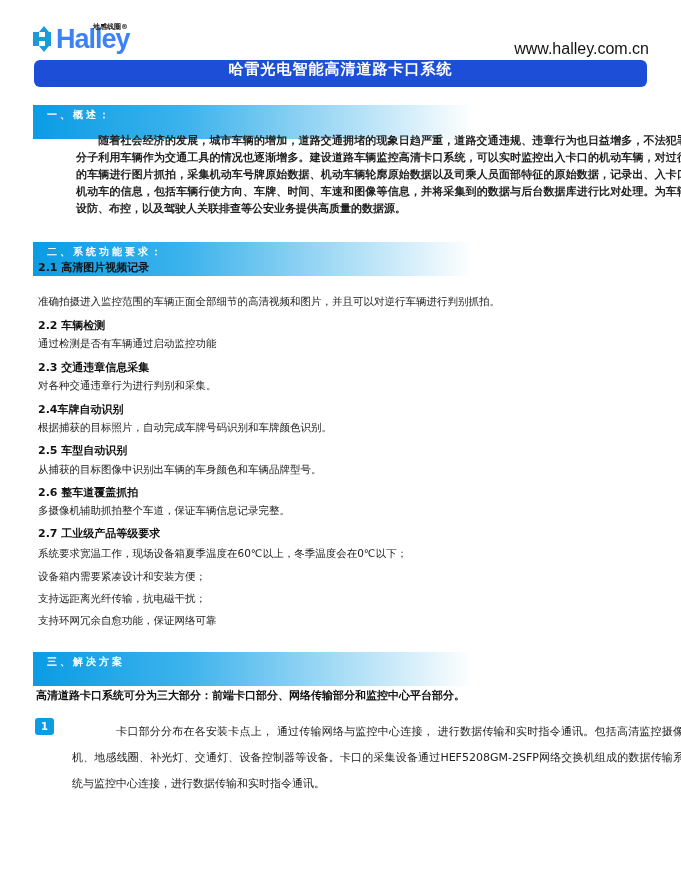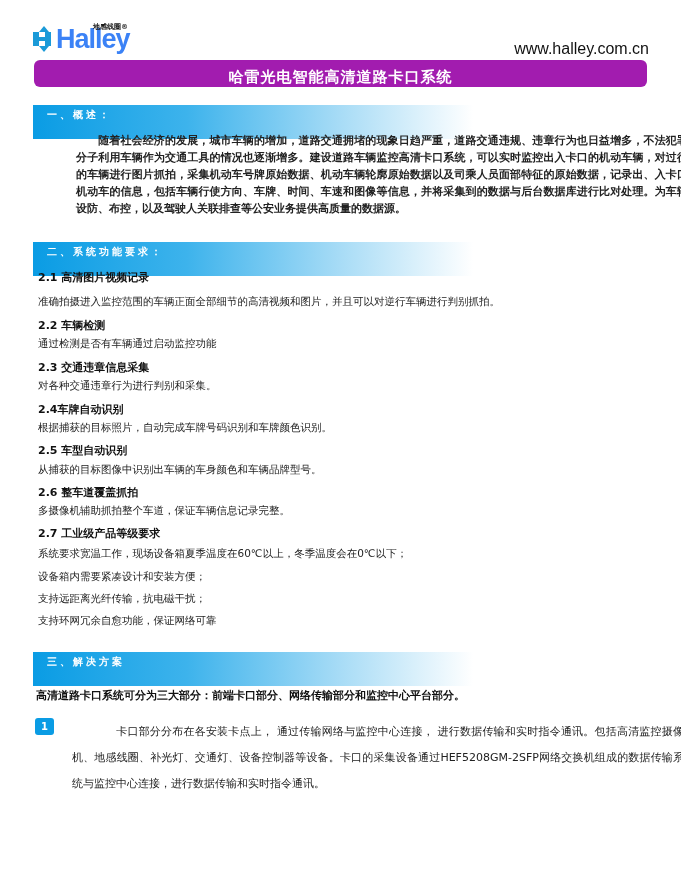--- a/index.html
+++ b/index.html
@@ -7,21 +7,21 @@
   .logo { position:absolute; left:33px; top:24px; height:28px; display:flex; align-items:flex-end; }
   .logo-h { width:22px; height:26px; position:relative; margin-right:1px; }
   .logo-h .up { position:absolute; left:6px; top:0; width:0; height:0; border-left:5px solid transparent; border-right:5px solid transparent; border-bottom:6px solid #1a9ad8; }
   .logo-h .dn { position:absolute; left:6px; bottom:0; width:0; height:0; border-left:5px solid transparent; border-right:5px solid transparent; border-top:6px solid #1a9ad8; }
   .logo-h .bar-l { position:absolute; left:0; top:6px; width:6px; height:14px; background:#1a9ad8; }
   .logo-h .bar-r { position:absolute; right:4px; top:6px; width:6px; height:14px; background:#1a9ad8; }
   .logo-h .mid { position:absolute; left:6px; top:11px; width:8px; height:4px; background:#1a9ad8; }
   .logo-word { font-family:"Liberation Sans", sans-serif; font-weight:bold; font-size:27px; line-height:26px; color:#3b82f6; letter-spacing:-1px; }
   .logo-cn { position:absolute; left:60px; top:-2px; font-size:7px; font-weight:bold; color:#1a1a1a; }
   .url { position:absolute; right:32px; top:40px; font-family:"Liberation Sans", sans-serif; font-size:16px; color:#111; }
-  .banner { position:absolute; left:34px; top:60px; width:613px; height:27px; background:#a21caf; border-radius:6px; display:flex; align-items:flex-end; justify-content:center; }
+  .banner { position:absolute; left:34px; top:60px; width:613px; height:27px; background:#1d4ed8; border-radius:6px; display:flex; align-items:flex-start; justify-content:center; }
   .banner span { color:#fff; font-size:15px; font-weight:bold; letter-spacing:1px; font-family:"DejaVu Serif", serif; }
   .sec { position:absolute; left:33px; width:440px; height:34px; background:linear-gradient(90deg, #0a9ce4 0%, #3db3ec 35%, #a8dcf6 70%, #ffffff 100%); }
   .sec span { position:absolute; left:14px; top:3px; color:#fff; font-size:10px; font-weight:bold; letter-spacing:3px; }
   .para { position:absolute; left:36px; width:612px; font-size:11px; line-height:17px; font-weight:bold; color:#222; text-align:justify;margin-left:40px; }
   .para .indent { display:inline-block; width:22px; }
   .item-h { position:absolute; left:38px; font-size:11px; font-weight:bold; color:#111; }
   .item-t { position:absolute; left:38px; font-size:10.5px; color:#222; }
   .summary { position:absolute; left:36px; top:688px; font-size:11px; font-weight:bold; color:#111; }
   .num-badge { position:absolute; left:35px; top:718px; width:19px; height:17px; background:#0a9ce4; border-radius:3px; color:#fff; font-size:10px; font-weight:bold; display:flex; align-items:center; justify-content:center; }
   .sol-para { position:absolute; left:36px; top:719px; width:612px; font-size:11px; line-height:26px; color:#222; text-align:justify;margin-left:36px; }
@@ -51,21 +51,21 @@
   <span>一、概述：</span>
 </div>
 <div class="para" style="top:132px;">
   <span class="indent"></span><span>随着社会经济的发展，城市车辆的增加，道路交通拥堵的现象日趋严重，道路交通违规、违章行为也日益增多，不法犯罪分子利用车辆作为交通工具的情况也逐渐增多。建设道路车辆监控高清卡口系统，可以实时监控出入卡口的机动车辆，对过往的车辆进行图片抓拍，采集机动车号牌原始数据、机动车辆轮廓原始数据以及司乘人员面部特征的原始数据，记录出、入卡口机动车的信息，包括车辆行使方向、车牌、时间、车速和图像等信息，并将采集到的数据与后台数据库进行比对处理。为车辆设防、布控，以及驾驶人关联排查等公安业务提供高质量的数据源。</span>
 </div>
 
 <div class="sec" style="top:242px;">
   <span>二、系统功能要求：</span>
 </div>
 
-<div class="item-h" style="top:270px;">2.1 高清图片视频记录</div>
+<div class="item-h" style="top:260px;">2.1 高清图片视频记录</div>
 <div class="item-t" style="top:295px;">准确拍摄进入监控范围的车辆正面全部细节的高清视频和图片，并且可以对逆行车辆进行判别抓拍。</div>
 <div class="item-h" style="top:318px;">2.2 车辆检测</div>
 <div class="item-t" style="top:337px;">通过检测是否有车辆通过启动监控功能</div>
 <div class="item-h" style="top:360px;">2.3 交通违章信息采集</div>
 <div class="item-t" style="top:379px;">对各种交通违章行为进行判别和采集。</div>
 <div class="item-h" style="top:402px;">2.4车牌自动识别</div>
 <div class="item-t" style="top:421px;">根据捕获的目标照片，自动完成车牌号码识别和车牌颜色识别。</div>
 <div class="item-h" style="top:443px;">2.5 车型自动识别</div>
 <div class="item-t" style="top:463px;">从捕获的目标图像中识别出车辆的车身颜色和车辆品牌型号。</div>
 <div class="item-h" style="top:485px;">2.6 整车道覆盖抓拍</div>

